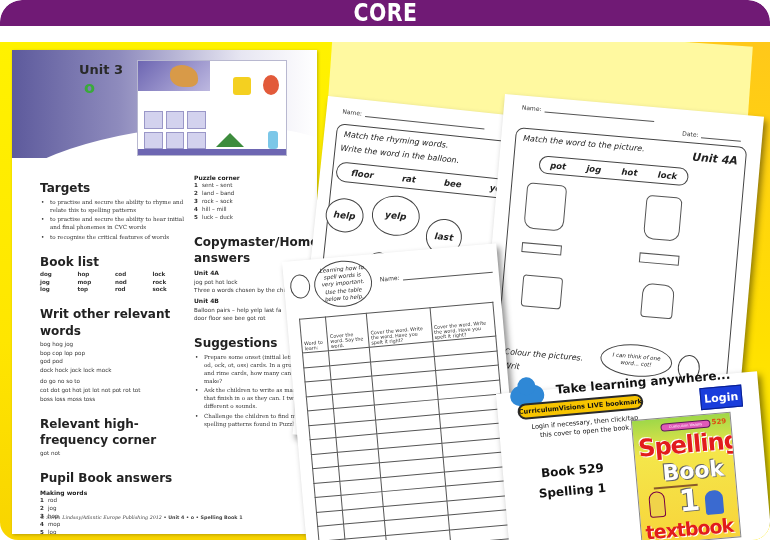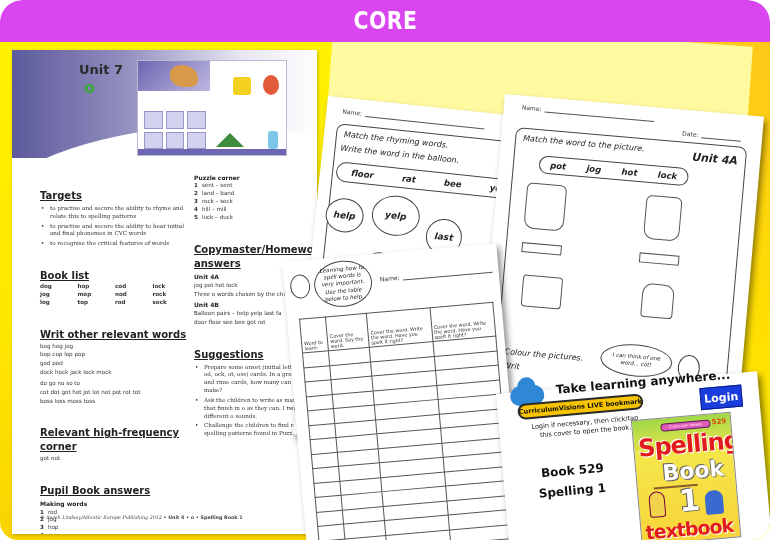--- a/index.html
+++ b/index.html
@@ -1,20 +1,20 @@
 <!DOCTYPE html>
 <html><head>
 <meta charset="utf-8">
 <style>
   * { box-sizing: border-box; margin: 0; padding: 0; }
   html, body { width: 770px; height: 540px; overflow: hidden; background: #ffffff; }
   body { font-family: "DejaVu Sans", sans-serif; position: relative; }
 
   .frame { position: absolute; left: 0; top: 0; width: 770px; height: 540px; overflow: hidden; background: #ffffff; border-radius: 22px 22px 0 0; }
-  .header { position: absolute; left: 0; top: 0; width: 770px; height: 42px; background: #d946ef; border-radius: 22px 22px 0 0; display: flex; align-items: center; justify-content: center; z-index: 10; }
+  .header { position: absolute; left: 0; top: 0; width: 770px; height: 26px; background: #701a75; border-radius: 22px 22px 0 0; display: flex; align-items: center; justify-content: center; z-index: 10; }
   .header-title { color: #ffffff; font-family: "DejaVu Sans", sans-serif; font-weight: bold; font-size: 24px; letter-spacing: 0.5px; transform: scaleX(0.85); }
 
   .stage { position: absolute; left: 0; top: 42px; width: 770px; height: 498px; background: linear-gradient(180deg, #fff200 0%, #ffe600 60%, #f8d400 100%); border-radius: 0 0 18px 18px; overflow: hidden; }
   .stage-right { position: absolute; right: 0; top: 0; width: 80px; height: 100%; background: linear-gradient(180deg, #ffc81a, #ffe000 60%, #fff200); }
   .stage-light { position: absolute; left: 330px; top: -10px; width: 420px; height: 95px; background: #fff9a0; transform: rotate(4deg); }
 
   
   .guide { position: absolute; left: 12px; top: 8px; width: 305px; height: 484px; background: #ffffff; overflow: hidden; box-shadow: 1px 1px 3px rgba(0,0,0,0.25); }
   .guide-banner { position: absolute; left: 0; top: 0; width: 305px; height: 108px; background: linear-gradient(90deg, #5d5a9c 0%, #8e8bbd 35%, #e7e6f2 75%, #ffffff 100%); }
   .guide-banner::after { content: ""; position: absolute; left: -20px; bottom: -30px; width: 360px; height: 60px; background: #ffffff; border-radius: 50% 50% 0 0 / 100% 100% 0 0; transform: rotate(-6deg); }
@@ -26,21 +26,21 @@
   .thumb-grid { position: absolute; left: 6px; top: 50px; width: 62px; height: 38px; display: grid; grid-template-columns: repeat(3, 1fr); gap: 3px; }
   .thumb-grid div { background: #d3d2ee; border: 1px solid #9a97c8; }
   .thumb-bed { position: absolute; left: 95px; top: 16px; width: 18px; height: 18px; background: #f4d020; border-radius: 3px; }
   .thumb-boy { position: absolute; left: 125px; top: 14px; width: 16px; height: 20px; background: #e25a3a; border-radius: 50%; }
   .thumb-tent { position: absolute; left: 78px; top: 72px; width: 0; height: 0; border-left: 14px solid transparent; border-right: 14px solid transparent; border-bottom: 14px solid #3d8c3d; }
   .thumb-sock { position: absolute; left: 130px; top: 70px; width: 10px; height: 18px; background: #7cc7e8; border-radius: 3px; }
   .thumb-bottom { position: absolute; left: 0; bottom: 0; width: 100%; height: 6px; background: #6d66b2; }
 
   .guide-col1 { position: absolute; left: 28px; top: 118px; width: 150px; font-size: 5.6px; line-height: 1.4; color: #333; }
   .guide-col2 { position: absolute; left: 182px; top: 122px; width: 125px; font-size: 5.6px; line-height: 1.4; color: #333; }
-  .h { font-weight: bold; font-size: 10px; color: #222; margin-top: 21px; text-decoration: underline; }
+  .h { font-weight: bold; font-size: 12px; color: #222; margin-top: 12px; }
   .h-sm { font-weight: bold; font-size: 6px; color: #222; margin-top: 2px; }
   .serif { font-family: "DejaVu Serif", serif; }
   .bullet { padding-left: 10px; position: relative; margin-top: 2px; }
   .bullet::before { content: "•"; position: absolute; left: 1px; top: 0; }
   .wl { display: grid; grid-template-columns: repeat(4, 1fr); font-weight: bold; font-size: 5.6px; }
   .line { margin-top: 1px; }
   .num b { margin-right: 4px; }
   .footer-guide { position: absolute; left: 28px; bottom: 14px; font-size: 4.8px; color: #444; }
   .footer-guide b { font-family: "DejaVu Sans", sans-serif; }
 
@@ -95,21 +95,21 @@
   <div class="header">
     <div class="header-title">CORE</div>
   </div>
 
   <div class="stage">
     <div class="stage-right"></div>
     <div class="stage-light"></div>
 
     <div class="guide">
       <div class="guide-banner"></div>
-      <div class="unit-title">Unit 7</div>
+      <div class="unit-title">Unit 3</div>
       <div class="unit-letter">o</div>
       <div class="thumb">
         <div class="thumb-top"></div>
         <div class="thumb-dog"></div>
         <div class="thumb-grid">
             <div></div>
             <div></div>
             <div></div>
             <div></div>
             <div></div>

